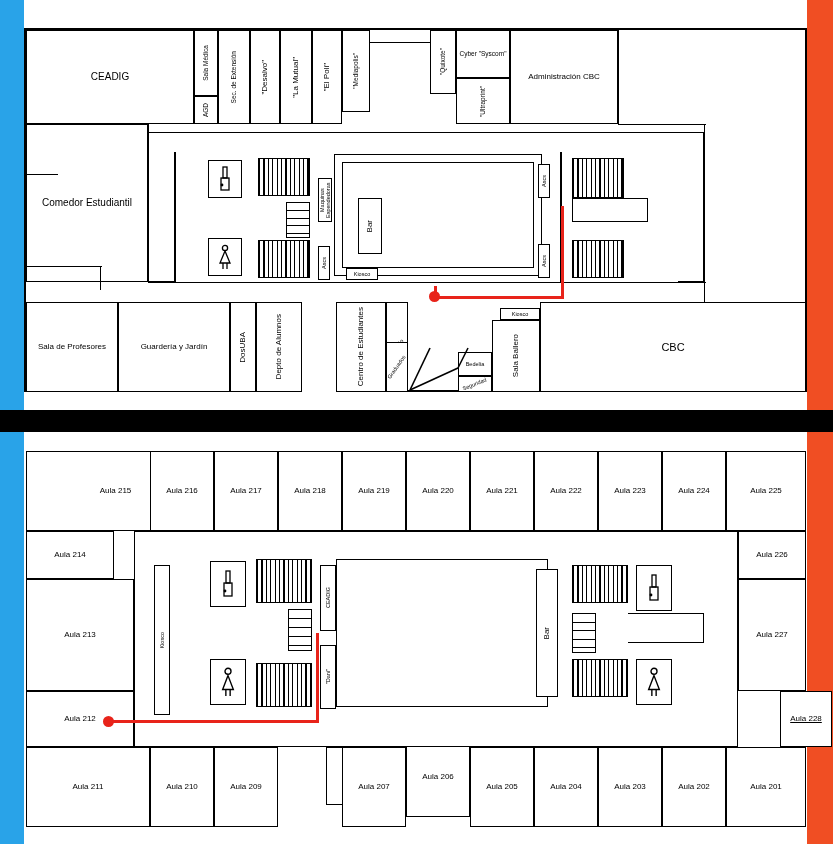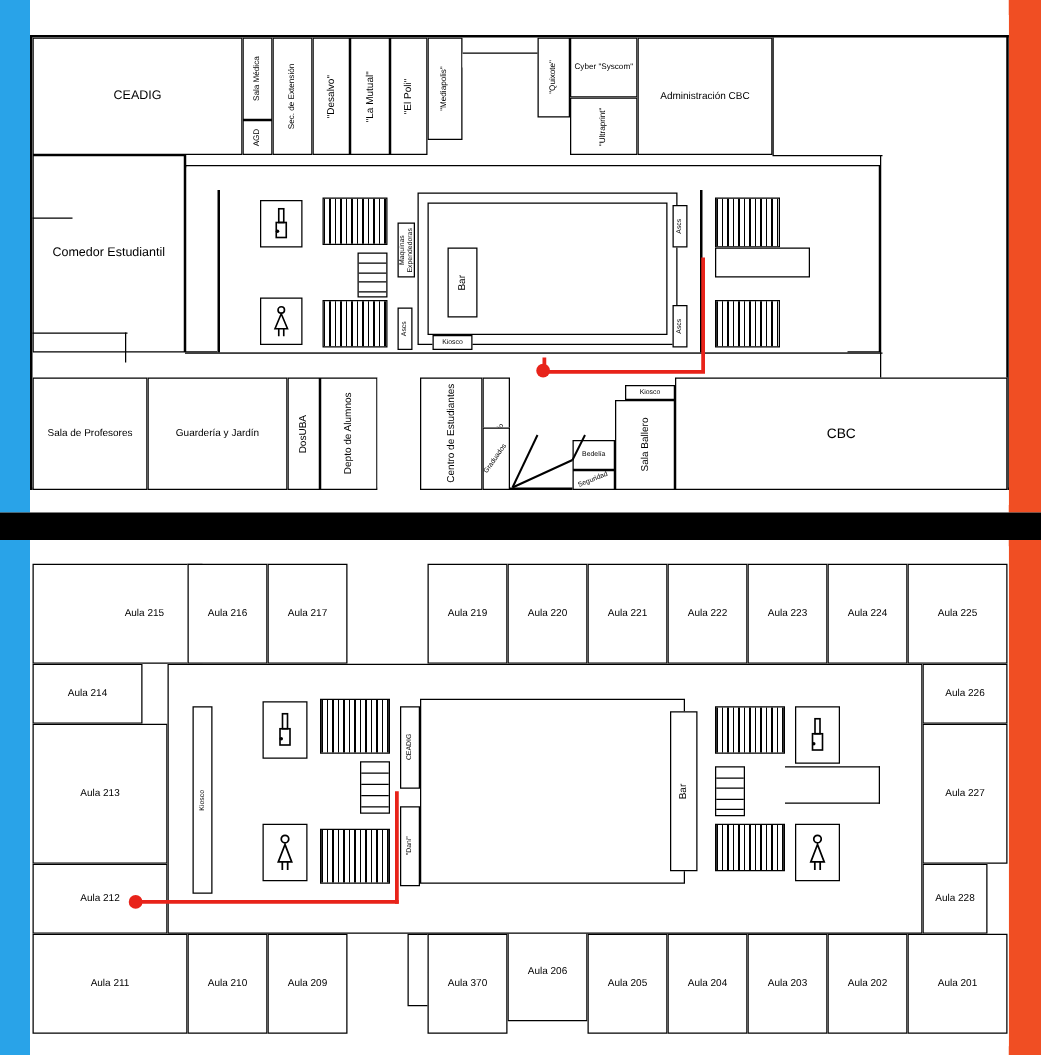--- a/index.html
+++ b/index.html
@@ -227,20 +227,23 @@
 
     <div class="room sm" style="left:2px;top:14px;width:136px;height:80px;padding-left:43px;">
         <span>Aula 215</span>
       </div>
     <div class="room sm" style="left:126px;top:14px;width:64px;height:80px;">
         <span>Aula 216</span>
       </div>
     <div class="room sm" style="left:190px;top:14px;width:64px;height:80px;">
         <span>Aula 217</span>
       </div>
+    <div class="room sm" style="left:254px;top:14px;width:64px;height:80px;">
+        <span>Aula 218</span>
+      </div>
     <div class="room sm" style="left:318px;top:14px;width:64px;height:80px;">
         <span>Aula 219</span>
       </div>
     <div class="room sm" style="left:382px;top:14px;width:64px;height:80px;">
         <span>Aula 220</span>
       </div>
     <div class="room sm" style="left:446px;top:14px;width:64px;height:80px;text-align:right;">
         <span>Aula 221</span>
       </div>
     <div class="room sm" style="left:510px;top:14px;width:64px;height:80px;">
@@ -265,38 +268,38 @@
     <div class="room sm" style="left:2px;top:254px;width:108px;height:56px;">
         <span>Aula 212</span>
       </div>
 
     <div class="room sm" style="left:714px;top:94px;width:68px;height:48px;">
         <span>Aula 226</span>
       </div>
     <div class="room sm" style="left:714px;top:142px;width:68px;height:112px;">
         <span>Aula 227</span>
       </div>
-    <div class="room sm" style="left:714px;top:254px;width:52px;height:56px;">
+    <div class="room sm" style="left:756px;top:254px;width:52px;height:56px;text-decoration:underline;">
         <span>Aula 228</span>
       </div>
 
     <div class="room sm" style="left:2px;top:310px;width:124px;height:80px;">
         <span>Aula 211</span>
       </div>
     <div class="room sm" style="left:126px;top:310px;width:64px;height:80px;">
         <span>Aula 210</span>
       </div>
     <div class="room sm" style="left:190px;top:310px;width:64px;height:80px;">
         <span>Aula 209</span>
       </div>
     <div class="room sm" style="left:254px;top:310px;width:64px;height:58px;margin-left:48px;">
         <span>Aula 208</span>
       </div>
     <div class="room sm" style="left:318px;top:310px;width:64px;height:80px;">
-        <span>Aula 370</span>
+        <span>Aula 207</span>
       </div>
     <div class="room sm" style="left:382px;top:300px;width:64px;height:80px;">
         <span>Aula 206</span>
       </div>
     <div class="room sm" style="left:446px;top:310px;width:64px;height:80px;">
         <span>Aula 205</span>
       </div>
     <div class="room sm" style="left:510px;top:310px;width:64px;height:80px;">
         <span>Aula 204</span>
       </div>

